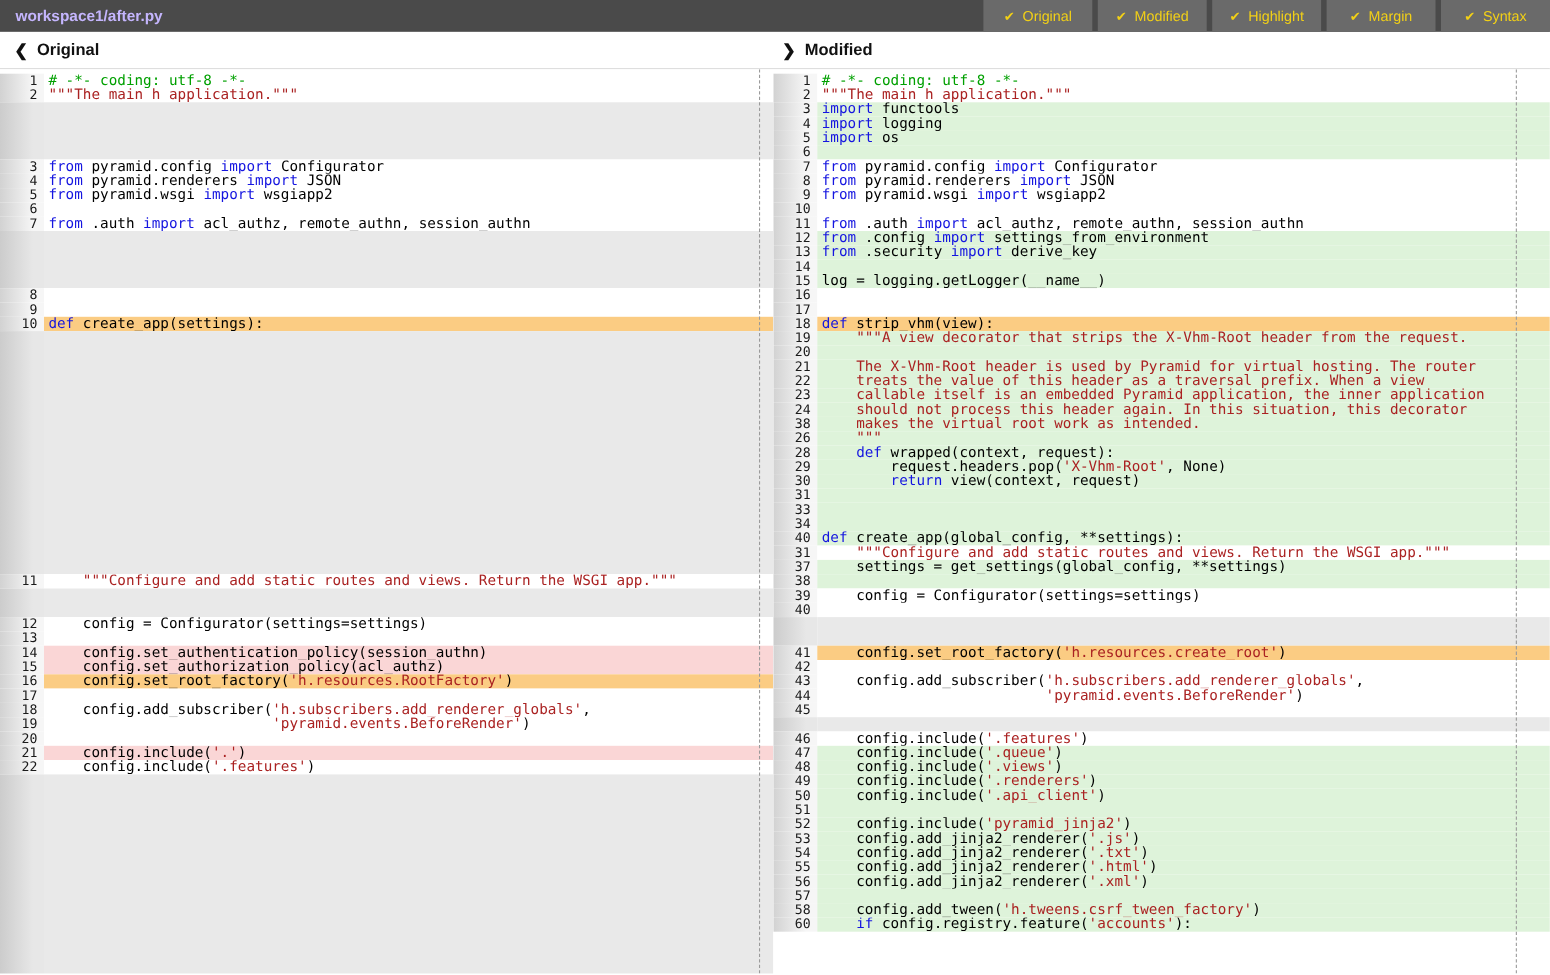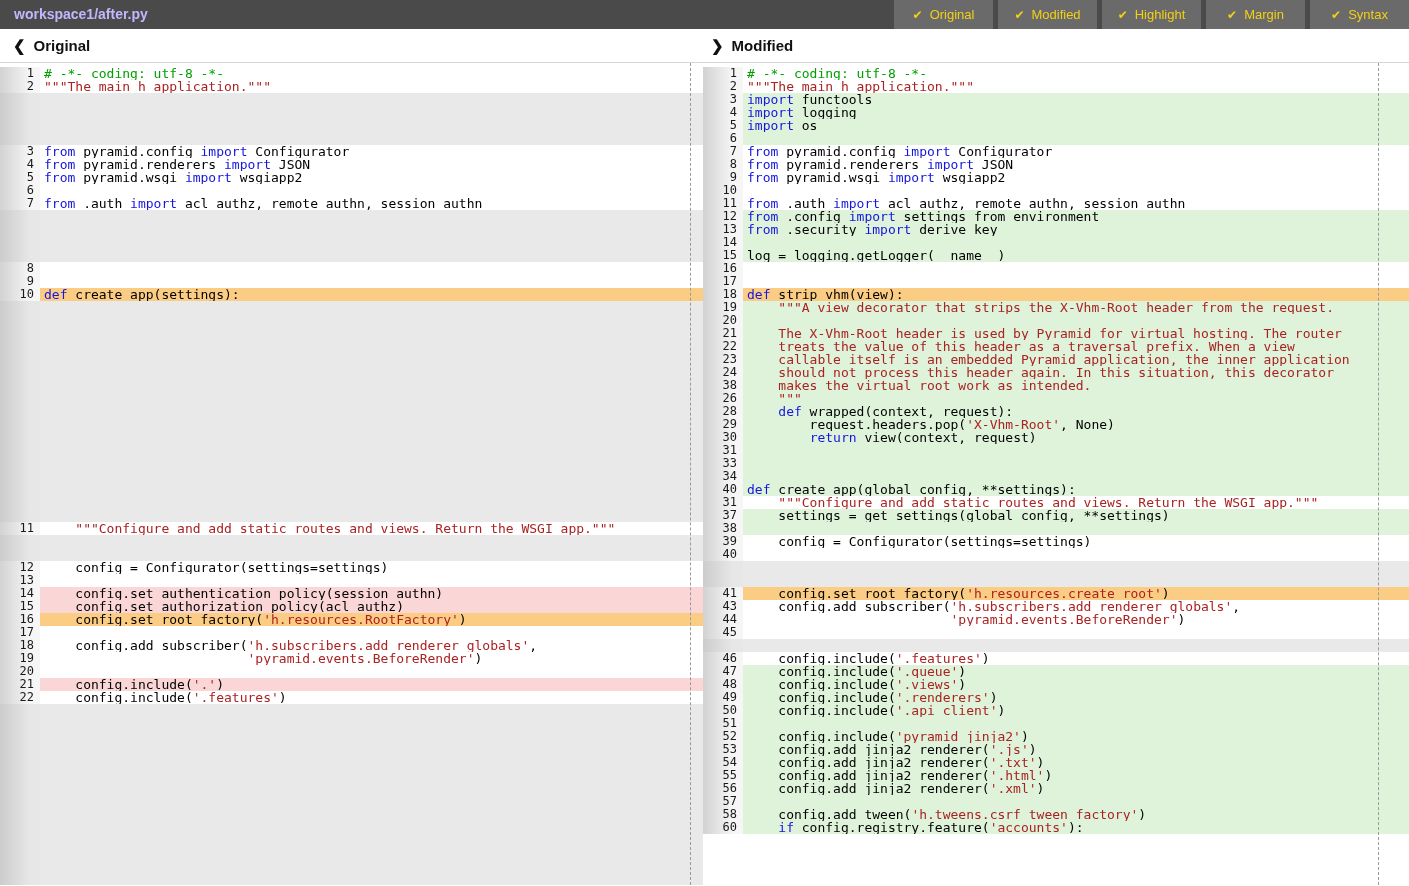--- a/index.html
+++ b/index.html
@@ -362,20 +362,24 @@
         </div>
         <div class="row fill" style="height: 26px;">
           <div class="num"></div>
           <div class="code"></div>
         </div>
         <div class="row hl-changed">
           <div class="num">41</div>
           <div class="code">    config.set_root_factory(<span class="str">'h.resources.create_root'</span>)</div>
         </div>
         <div class="row hl-none">
+          <div class="num">42</div>
+          <div class="code"></div>
+        </div>
+        <div class="row hl-none">
           <div class="num">43</div>
           <div class="code">    config.add_subscriber(<span class="str">'h.subscribers.add_renderer_globals'</span>,</div>
         </div>
         <div class="row hl-none">
           <div class="num">44</div>
           <div class="code">                          <span class="str">'pyramid.events.BeforeRender'</span>)</div>
         </div>
         <div class="row hl-none">
           <div class="num">45</div>
           <div class="code"></div>

